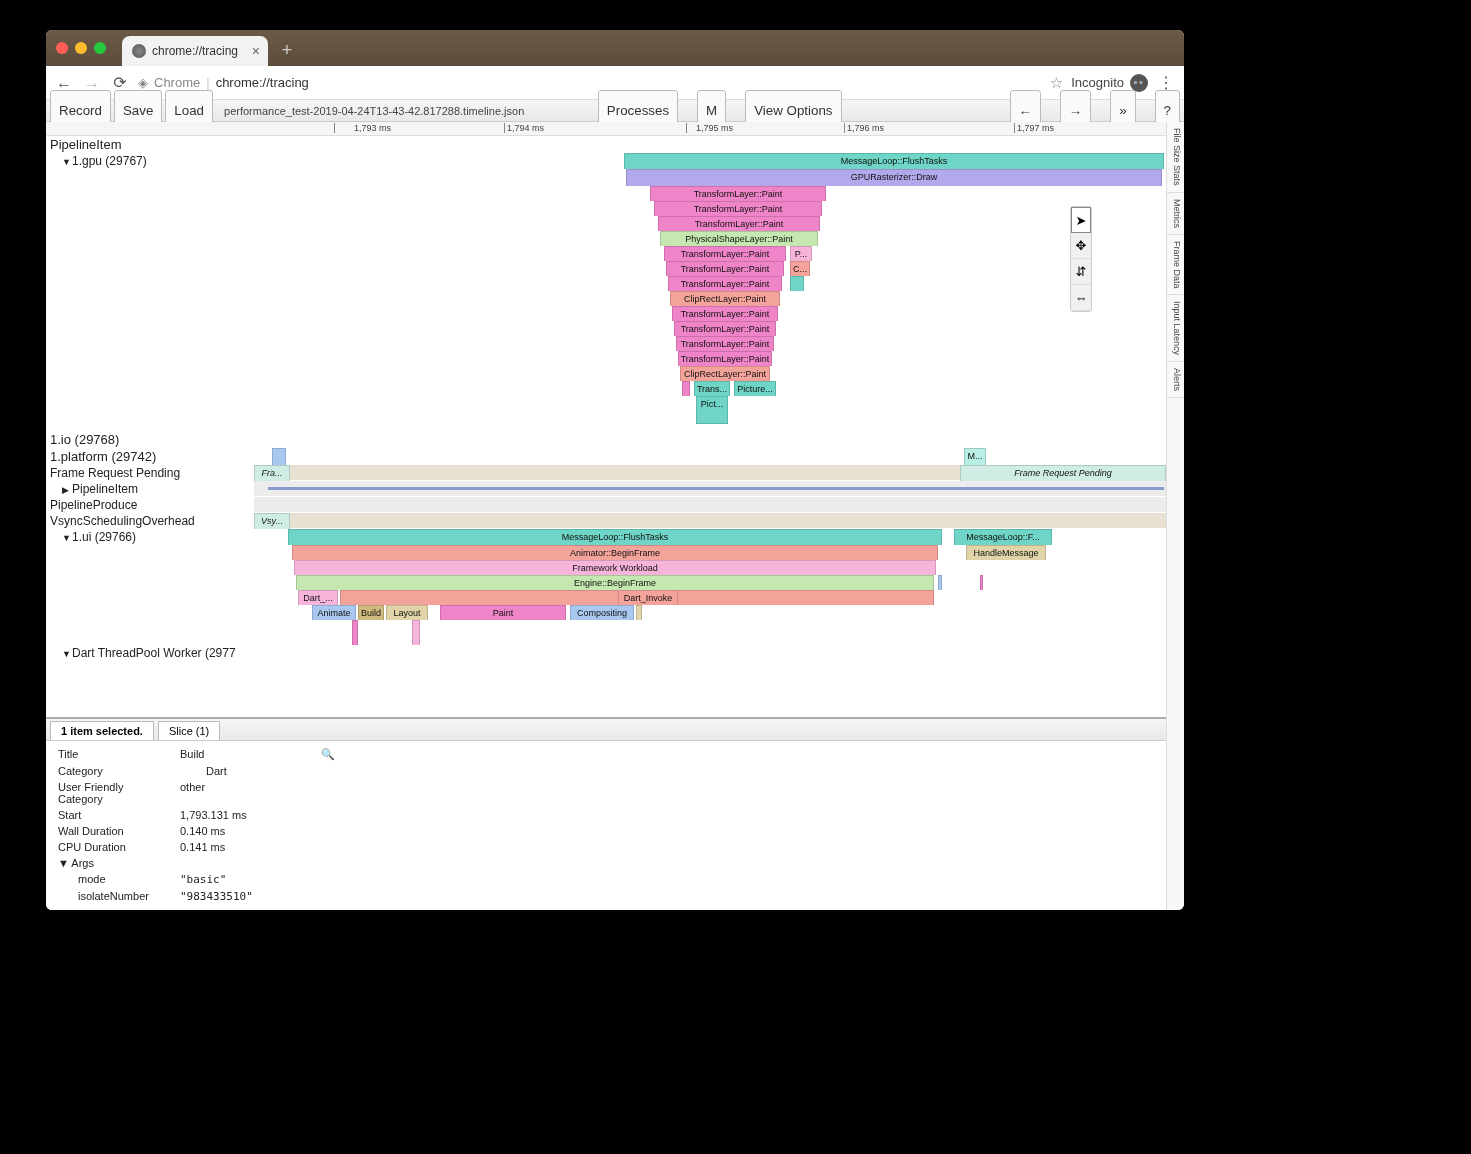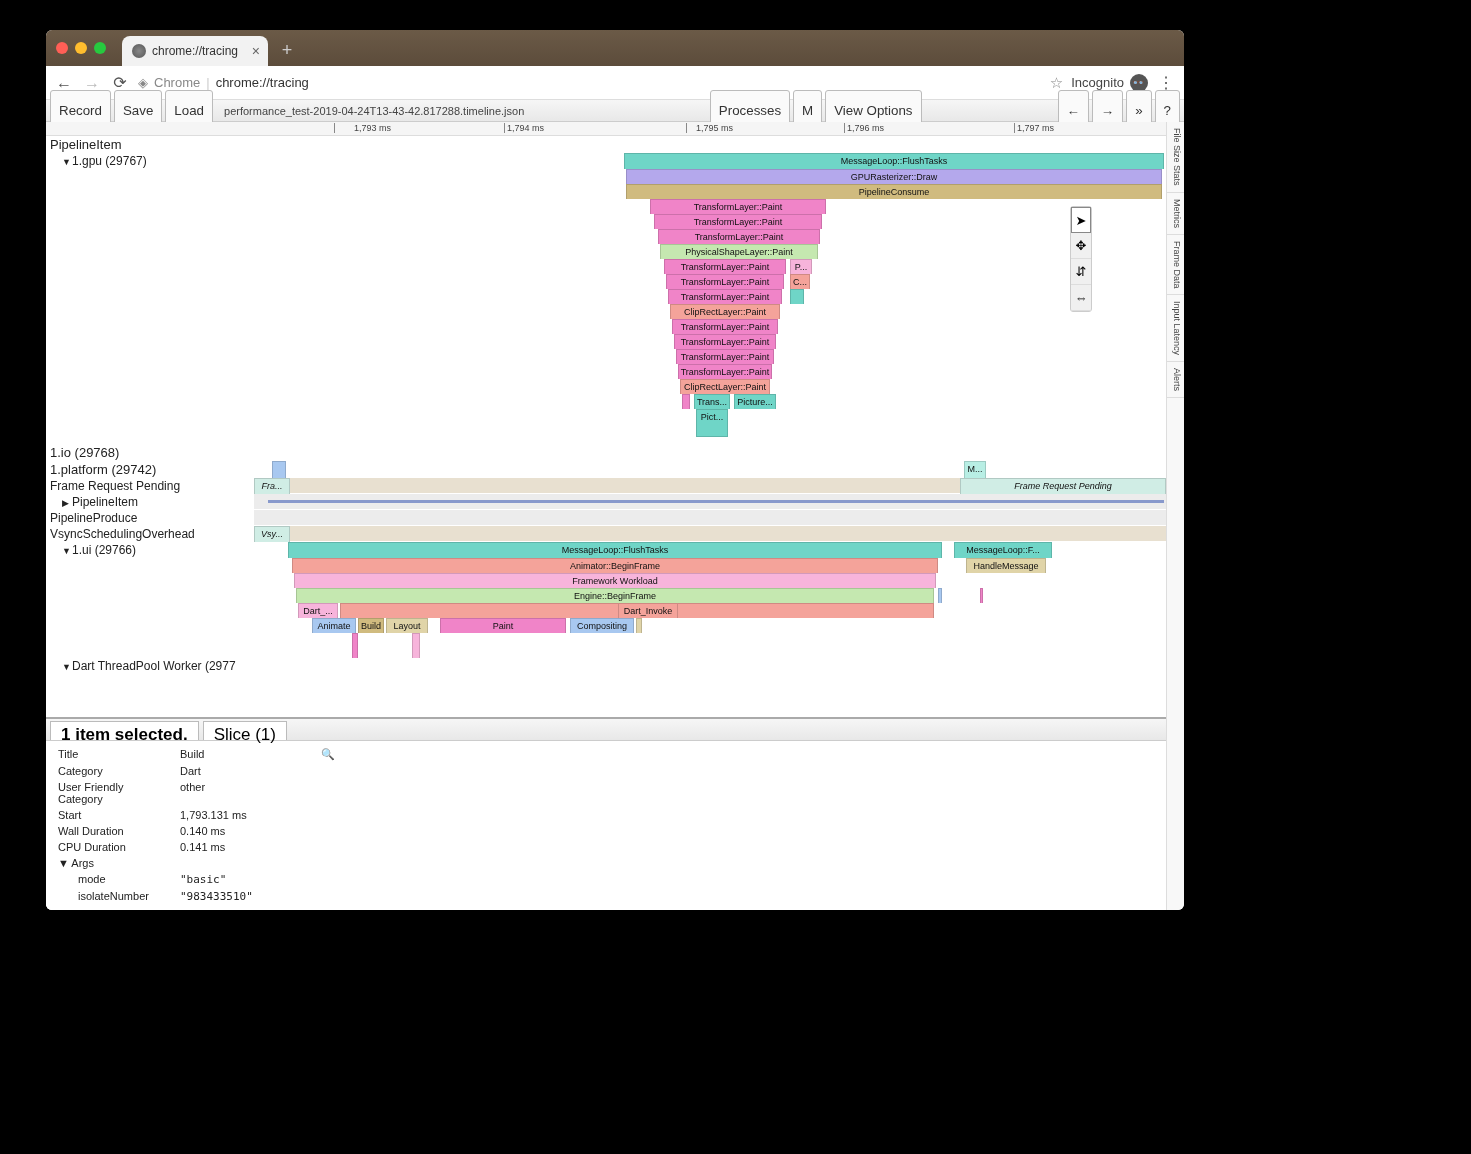--- a/index.html
+++ b/index.html
@@ -22,21 +22,21 @@
 .urlfield { flex:1; display:flex; align-items:center; gap:6px; font-size:13px; color:#666; }
 .urlfield .host { color:#888; }
 .urlfield .path { color:#333; }
 .incog { display:flex; align-items:center; gap:6px; font-size:13px; color:#444; }
 .incog .icon { width:18px;height:18px;border-radius:50%;background:#555;display:flex;align-items:center;justify-content:center;color:#fff;font-size:10px; }
 
 
 .toolbar { height:22px; background:linear-gradient(#f6f6f6,#e8e8e8); border-bottom:1px solid #ccc; display:flex; align-items:center; padding:0 4px; gap:3px; font-size:11px; }
 .tbtn { border:1px solid #bbb; background:#fafafa; padding:12px 8px; border-radius:3px; color:#333; }
 .filelabel { margin-left:8px; color:#444; flex:1; }
-.toolbar-right { display:flex; gap:3px;justify-content:flex-end; }
+.toolbar-right { display:flex; gap:19px;justify-content:flex-end; }
 
 
 .main { flex:1; display:flex; overflow:hidden; }
 .content { flex:1; display:flex; flex-direction:column; background:#fff; position:relative; }
 
 
 .ruler { height:14px; background:#f5f5f5; border-bottom:1px solid #ddd; position:relative; font-size:9px; color:#444; }
 .ruler span { position:absolute; top:1px; }
 
 
@@ -66,21 +66,21 @@
 .side-tabs { width:18px; background:#f8f8f8; border-left:1px solid #ddd; display:flex; flex-direction:column; }
 .side-tab { writing-mode:vertical-rl; text-orientation:mixed; font-size:9px; padding:6px 2px; text-align:center; border-bottom:1px solid #ddd; color:#444; cursor:pointer; }
 
 
 .palette { position:absolute; right:74px; top:70px; width:22px; background:#f0f0f0; border:1px solid #ccc; border-radius:3px; display:flex; flex-direction:column; }
 .palette div { height:26px; display:flex; align-items:center; justify-content:center; border-bottom:1px solid #ddd; font-size:13px; }
 
 
 .bottom { border-top:2px solid #aaa; background:#fff; display:flex; flex-direction:column; }
 .bottom-tabs { background:linear-gradient(#f6f6f6,#e8e8e8); display:flex; height:22px; border-bottom:1px solid #ccc; }
-.btab { border:1px solid #bbb; border-bottom:none; background:#fff; padding:3px 10px; font-size:17px; margin-top:2px; margin-left:4px; }
+.btab { border:1px solid #bbb; border-bottom:none; background:#fff; padding:3px 10px; font-size:11px; margin-top:2px; margin-left:4px; }
 .btab.first { font-weight:bold; }
 .details { padding:4px 10px; font-size:11px; color:#222; }
 .details table td { padding:1px 8px 1px 0; vertical-align:top; }
 .details table td:first-child { width:120px; }
 .details table td:last-child { text-align:right; width:80px; }
 .mono { font-family: Menlo, monospace; }
 .args-row td { padding-top:3px; }
 </style>
 </head>
 <body>
@@ -161,23 +161,20 @@
             </div>
           </div>
         <div class="track-row">
             <div class="track-label"></div>
             <div class="track-lane">
               <div class="slice c-purple" style="left:372px;width:536px;">GPURasterizer::Draw</div>
             </div>
           </div>
         <div class="track-row">
             <div class="track-label"></div>
-            <div class="track-lane">
-              <div class="slice c-olive" style="left:372px;width:536px;">PipelineConsume</div>
-            </div>
           </div>
         <div class="track-row">
             <div class="track-label"></div>
             <div class="track-lane">
               <div class="slice c-pink" style="left:396px;width:176px;">TransformLayer::Paint</div>
             </div>
           </div>
         <div class="track-row">
             <div class="track-label"></div>
             <div class="track-lane">
@@ -387,21 +384,21 @@
         <div class="details">
           <table>
             <tbody>
                 <tr>
                   <td>Title</td>
                   <td style="text-align:left;">Build</td>
                   <td><span style="color:#888;">🔍</span></td>
                 </tr>
             <tr>
                   <td>Category</td>
-                  <td style="text-align:left;">Dart</td>
+                  <td style="text-align:center;">Dart</td>
                   <td></td>
                 </tr>
             <tr>
                   <td>User Friendly Category</td>
                   <td style="text-align:left;">other</td>
                   <td></td>
                 </tr>
             <tr>
                   <td>Start</td>
                   <td>1,793.131 ms</td>

